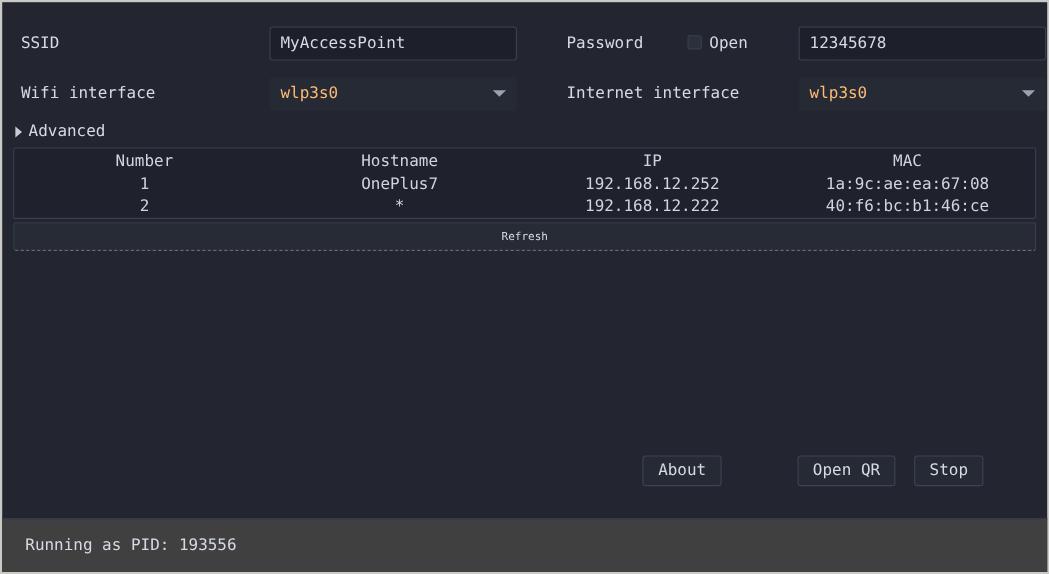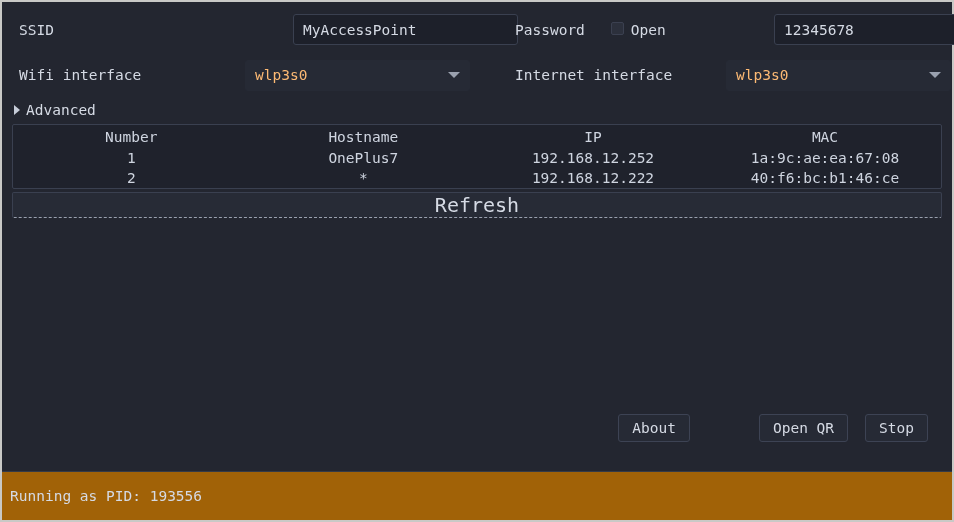--- a/index.html
+++ b/index.html
@@ -32,21 +32,21 @@
     position: relative;
     padding: 0;
   }
 
   
   .form {
     display: grid;
     grid-template-columns: 243px 231px 22px 228px 222px;
     grid-template-rows: 45px 46px;
     align-items: center;
-    padding-top: 5px;
+    padding-top: 15px;
   }
 
   .lbl {
     font-size: 14.5px;
     color: #d5dae4;
     padding-left: 17px;
     white-space: nowrap;
     letter-spacing: 0px;
   }
 
@@ -58,21 +58,21 @@
   }
 
   .pwrow {
     display: flex;
     align-items: center;
     white-space: nowrap;
   }
   .pwrow .cb-wrap {
     display: flex;
     align-items: flex-start;
-    margin-left: 26px;
+    margin-left: 40px;
   }
   .checkbox {
     width: 13px;
     height: 13px;
     background: #2c303c;
     border: 1px solid #3b4050;
     border-radius: 2px;
     display: inline-block;
     box-sizing: border-box;
   }
@@ -87,21 +87,20 @@
     height: 31px;
     background: #1d202a;
     border: 1px solid #3a4050;
     border-radius: 3px;
     color: #d5dae4;
     font-family: inherit;
     font-size: 14.5px;
     padding: 0 9px;
     outline: none;
     width: 225px;
-    margin-left: 48px;
   }
   .field::placeholder { color: #6f7686; }
 
   .combo {
     box-sizing: border-box;
     position: relative;
     height: 31px;
     width: 225px;
     background: #262a35;
     border: 1px solid #262a35;
@@ -183,35 +182,35 @@
     margin: 3px 10px 0 10px;
     height: 26px;
     box-sizing: border-box;
     background: #272b36;
     border: 1px solid #3a4050;
     border-bottom: 1px dashed #99a0ae;
     border-radius: 2px;
     display: flex;
     align-items: center;
     justify-content: center;
-    font-size: 20px;
+    font-size: 10px;
     color: #d5dae4;
     cursor: default;
   }
 
   
   .actions {
     position: absolute;
     left: 0;
     right: 0;
     top: 412px;
     display: flex;
     align-items: center;
     justify-content: flex-end;
-    padding-right: 6px;
+    padding-right: 40px;
     gap: 0;
   }
   .btn {
     box-sizing: border-box;
     height: 28px;
     background: #262a35;
     border: 1px solid #3d4354;
     border-radius: 3px;
     color: #d5dae4;
     font-family: inherit;
@@ -230,24 +229,24 @@
   .gap-sm { width: 17px; }
   .gap-md { width: 18px; }
 
   
   #statusbar {
     flex: 0 0 auto;
     height: 48px;
     border-top: 1px solid #343a47;
     display: flex;
     align-items: center;
-    padding-left: 8px;
-    font-size: 14.5px;
-    color: #d5dae4;
-    background: #a16207;
+    padding-left: 21px;
+    font-size: 14.5px;
+    color: #d5dae4;
+    background: #404040;
   }
 </style>
 </head>
 <body>
 
 <div id="window">
 
   <div id="content">
 
     <div class="form">

